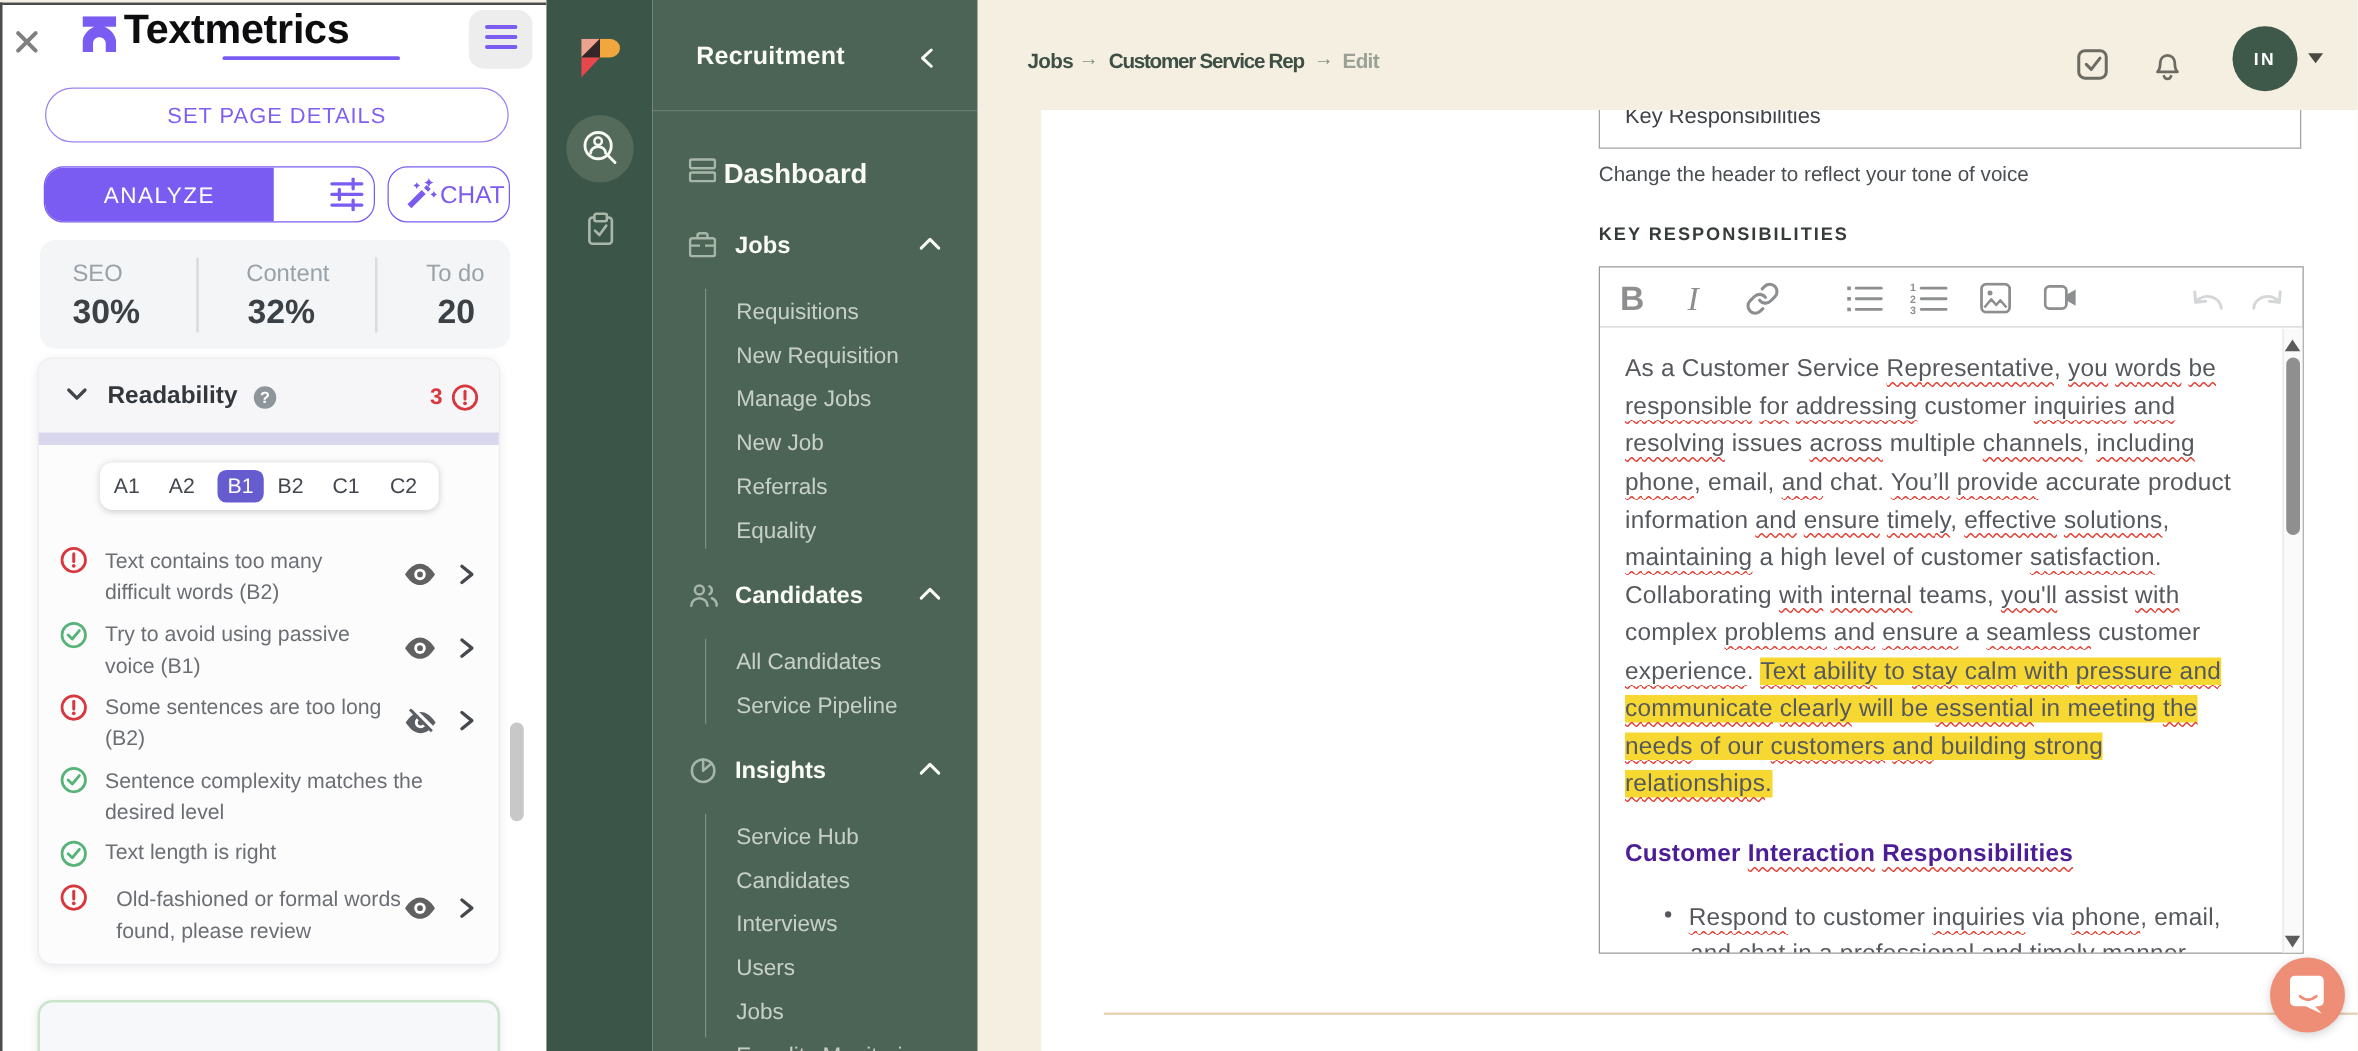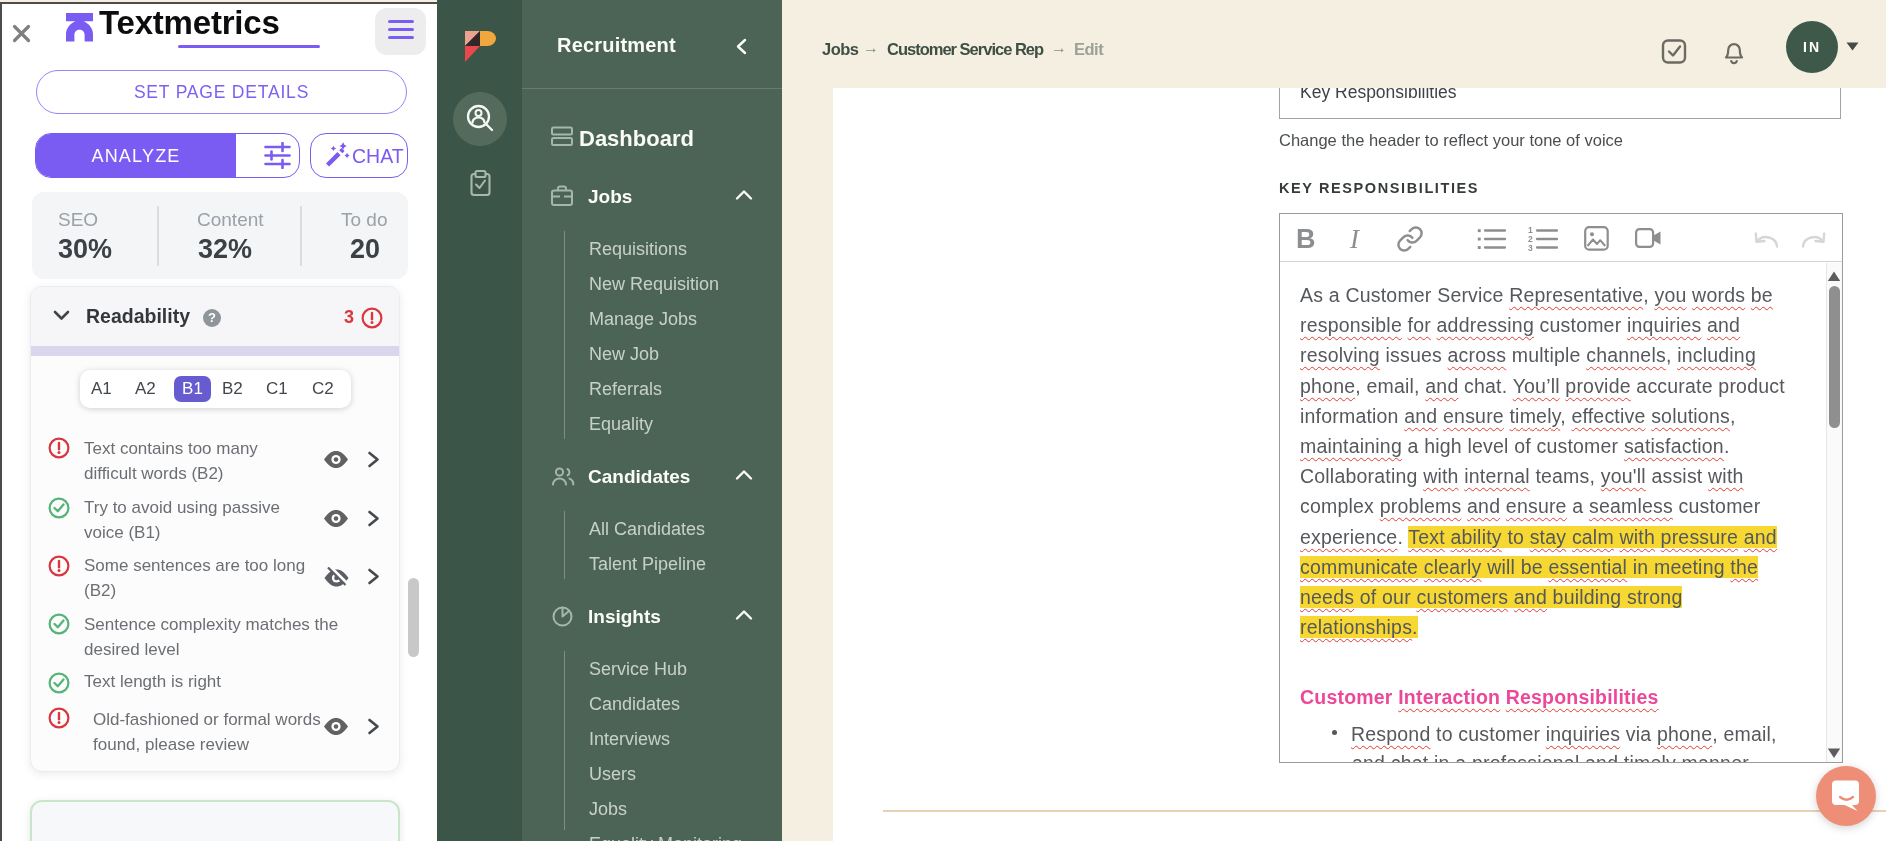--- a/index.html
+++ b/index.html
@@ -76,21 +76,21 @@
     <path d="M2,18.5 a6.5,6 0 0 1 13,0"></path>
     <path d="M16.5,3 a3.6,3.6 0 0 1 0,6.4 M18.5,12.6 a6.4,6 0 0 1 3.8,5.9"></path>
   </svg>
   <div class="a" style="left:588px;top:466px;font-size:19px;font-weight:700">Candidates</div>
   <svg class="a" style="left:735px;top:469px" width="18" height="12" viewBox="0 0 18 12" fill="none" stroke="#fbfcf6" stroke-width="2.4" stroke-linecap="round" stroke-linejoin="round">
       <polyline points="2,9.5 9,2.5 16,9.5"></polyline>
     </svg>
 
   <div class="a" style="left:564px;top:511px;width:1px;height:68px;background:rgba(255,255,255,.28)"></div>
   <div class="a" style="left:589px;top:519px;font-size:18px;color:rgba(240,244,236,.75)">All Candidates</div>
-  <div class="a" style="left:589px;top:554px;font-size:18px;color:rgba(240,244,236,.75)">Talent Pipeline</div>
+  <div class="a" style="left:589px;top:554px;font-size:18px;color:rgba(240,244,236,.75)">Service Pipeline</div>
 
   <svg class="a" style="left:552px;top:606px" width="21" height="21" viewBox="0 0 21 21" fill="none" stroke="#a6b7a9" stroke-width="2" stroke-linecap="round">
     <circle cx="10.5" cy="10.5" r="9"></circle>
     <path d="M10.5,10.5 V1.5 M10.5,10.5 L17.2,4.8"></path>
   </svg>
   <div class="a" style="left:588px;top:606px;font-size:19px;font-weight:700">Insights</div>
   <svg class="a" style="left:735px;top:609px" width="18" height="12" viewBox="0 0 18 12" fill="none" stroke="#fbfcf6" stroke-width="2.4" stroke-linecap="round" stroke-linejoin="round">
       <polyline points="2,9.5 9,2.5 16,9.5"></polyline>
     </svg>
 
@@ -195,21 +195,21 @@
   <div class="a" style="left:20px;top:82px;white-space:nowrap"><span class="sq">resolving</span> issues <span class="sq">across</span> multiple <span class="sq">channels</span>, <span class="sq">including</span></div>
   <div class="a" style="left:20px;top:113px;white-space:nowrap"><span class="sq">phone</span>, email, <span class="sq">and</span> chat. <span class="sq">You’ll</span> <span class="sq">provide</span> accurate product</div>
   <div class="a" style="left:20px;top:143px;white-space:nowrap">information <span class="sq">and</span> <span class="sq">ensure</span> <span class="sq">timely</span>, <span class="sq">effective</span> <span class="sq">solutions</span>,</div>
   <div class="a" style="left:20px;top:173px;white-space:nowrap"><span class="sq">maintaining</span> a high level of customer <span class="sq">satisfaction</span>.</div>
   <div class="a" style="left:20px;top:203px;white-space:nowrap">Collaborating <span class="sq">with</span> <span class="sq">internal</span> teams, <span class="sq">you'll</span> assist <span class="sq">with</span></div>
   <div class="a" style="left:20px;top:233px;white-space:nowrap">complex <span class="sq">problems</span> <span class="sq">and</span> <span class="sq">ensure</span> a <span class="sq">seamless</span> customer</div>
   <div class="a" style="left:20px;top:264px;white-space:nowrap"><span class="sq">experience</span>. <span class="hl"><span class="sq">Text</span> <span class="sq">ability</span> to <span class="sq">stay</span> <span class="sq">calm</span> <span class="sq">with</span> <span class="sq">pressure</span> <span class="sq">and</span></span></div>
   <div class="a" style="left:20px;top:294px;white-space:nowrap"><span class="hl"><span class="sq">communicate</span> <span class="sq">clearly</span> will be <span class="sq">essential</span> in meeting <span class="sq">the</span></span></div>
   <div class="a" style="left:20px;top:324px;white-space:nowrap"><span class="hl"><span class="sq">needs</span> of our <span class="sq">customers</span> <span class="sq">and</span> building strong</span></div>
   <div class="a" style="left:20px;top:354px;white-space:nowrap"><span class="hl"><span class="sq">relationships</span>.</span></div>
-  <div class="a" style="left:20px;top:424px;white-space:nowrap;font-weight:700;color:#ec4899">Customer <span class="sq">Interaction</span> <span class="sq">Responsibilities</span></div>
+  <div class="a" style="left:20px;top:410px;white-space:nowrap;font-weight:700;color:#4c1d95">Customer <span class="sq">Interaction</span> <span class="sq">Responsibilities</span></div>
   <div class="a" style="left:52px;top:461px;white-space:nowrap"><span style="display:inline-block;width:5px;height:5px;border-radius:50%;background:#55585c;vertical-align:6px;margin-right:14px"></span><span class="sq">Respond</span> to customer <span class="sq">inquiries</span> via <span class="sq">phone</span>, email,</div>
   <div class="a" style="left:72px;top:490px;white-space:nowrap">and chat in a <span class="sq">professional</span> and <span class="sq">timely</span> manner.</div>
 </div>
 <div id="chatwidget">
   <div class="a" style="left:1816px;top:766px;width:60px;height:60px;border-radius:50%;background:#ef8e76;box-shadow:0 2px 8px rgba(0,0,0,.18)"></div>
   <svg class="a" style="left:1831px;top:779px" width="31" height="33" viewBox="0 0 31 33">
     <path d="M5,1.5 h19 a4,4 0 0 1 4,4 v16.5 a4,4 0 0 1 -4,4 h-3 l5.5,6 -13,-6 h-8.5 a4,4 0 0 1 -4,-4 v-16.5 a4,4 0 0 1 4,-4 z" fill="#fff"></path>
     <path d="M9,18 q6.5,5.5 13,0" fill="none" stroke="#ef8e76" stroke-width="2.3" stroke-linecap="round"></path>
   </svg>
 </div>
@@ -232,21 +232,21 @@
   <div class="a" style="left:375px;top:8px;width:51px;height:47px;border-radius:12px;background:#ededed"></div>
   <svg class="a" style="left:388px;top:19px" width="26" height="22" viewBox="0 0 26 22" stroke="#7b5cf3" stroke-width="3.2" stroke-linecap="round">
       <line x1="1.6" y1="2.5" x2="24.4" y2="2.5"></line>
       <line x1="1.6" y1="10.5" x2="24.4" y2="10.5"></line>
       <line x1="1.6" y1="18.5" x2="24.4" y2="18.5"></line>
     </svg>
 
   <div class="a" style="left:36px;top:70px;width:371px;height:44px;border:1.5px solid #9d82f6;border-radius:22px;color:#7e5ff2;font-size:17.5px;letter-spacing:.8px;text-align:center;line-height:42px">SET PAGE DETAILS</div>
 
   <div class="a" style="left:35px;top:133px;width:265px;height:45px;border:1.5px solid #7b5cf3;border-radius:16px;overflow:hidden">
-    <div class="a" style="left:0;top:0;width:200px;height:45px;background:#7b5cf3;color:#fff;font-size:18px;letter-spacing:1.2px;text-align:center;line-height:44px">ANALYZE</div>
+    <div class="a" style="left:0;top:0;width:183px;height:45px;background:#7b5cf3;color:#fff;font-size:18px;letter-spacing:1.2px;text-align:center;line-height:44px">ANALYZE</div>
   </div>
   <svg class="a" style="left:264px;top:142px" width="27" height="27" viewBox="0 0 27 27" stroke="#7b5cf3" stroke-width="2.6" stroke-linecap="round">
     <line x1="1.5" y1="5" x2="25.5" y2="5"></line>
       <line x1="18.5" y1="1" x2="18.5" y2="9"></line>
     <line x1="1.5" y1="13.5" x2="25.5" y2="13.5"></line>
       <line x1="7.5" y1="9.5" x2="7.5" y2="17.5"></line>
     <line x1="1.5" y1="22" x2="25.5" y2="22"></line>
       <line x1="18.5" y1="18" x2="18.5" y2="26"></line>
   </svg>
 

